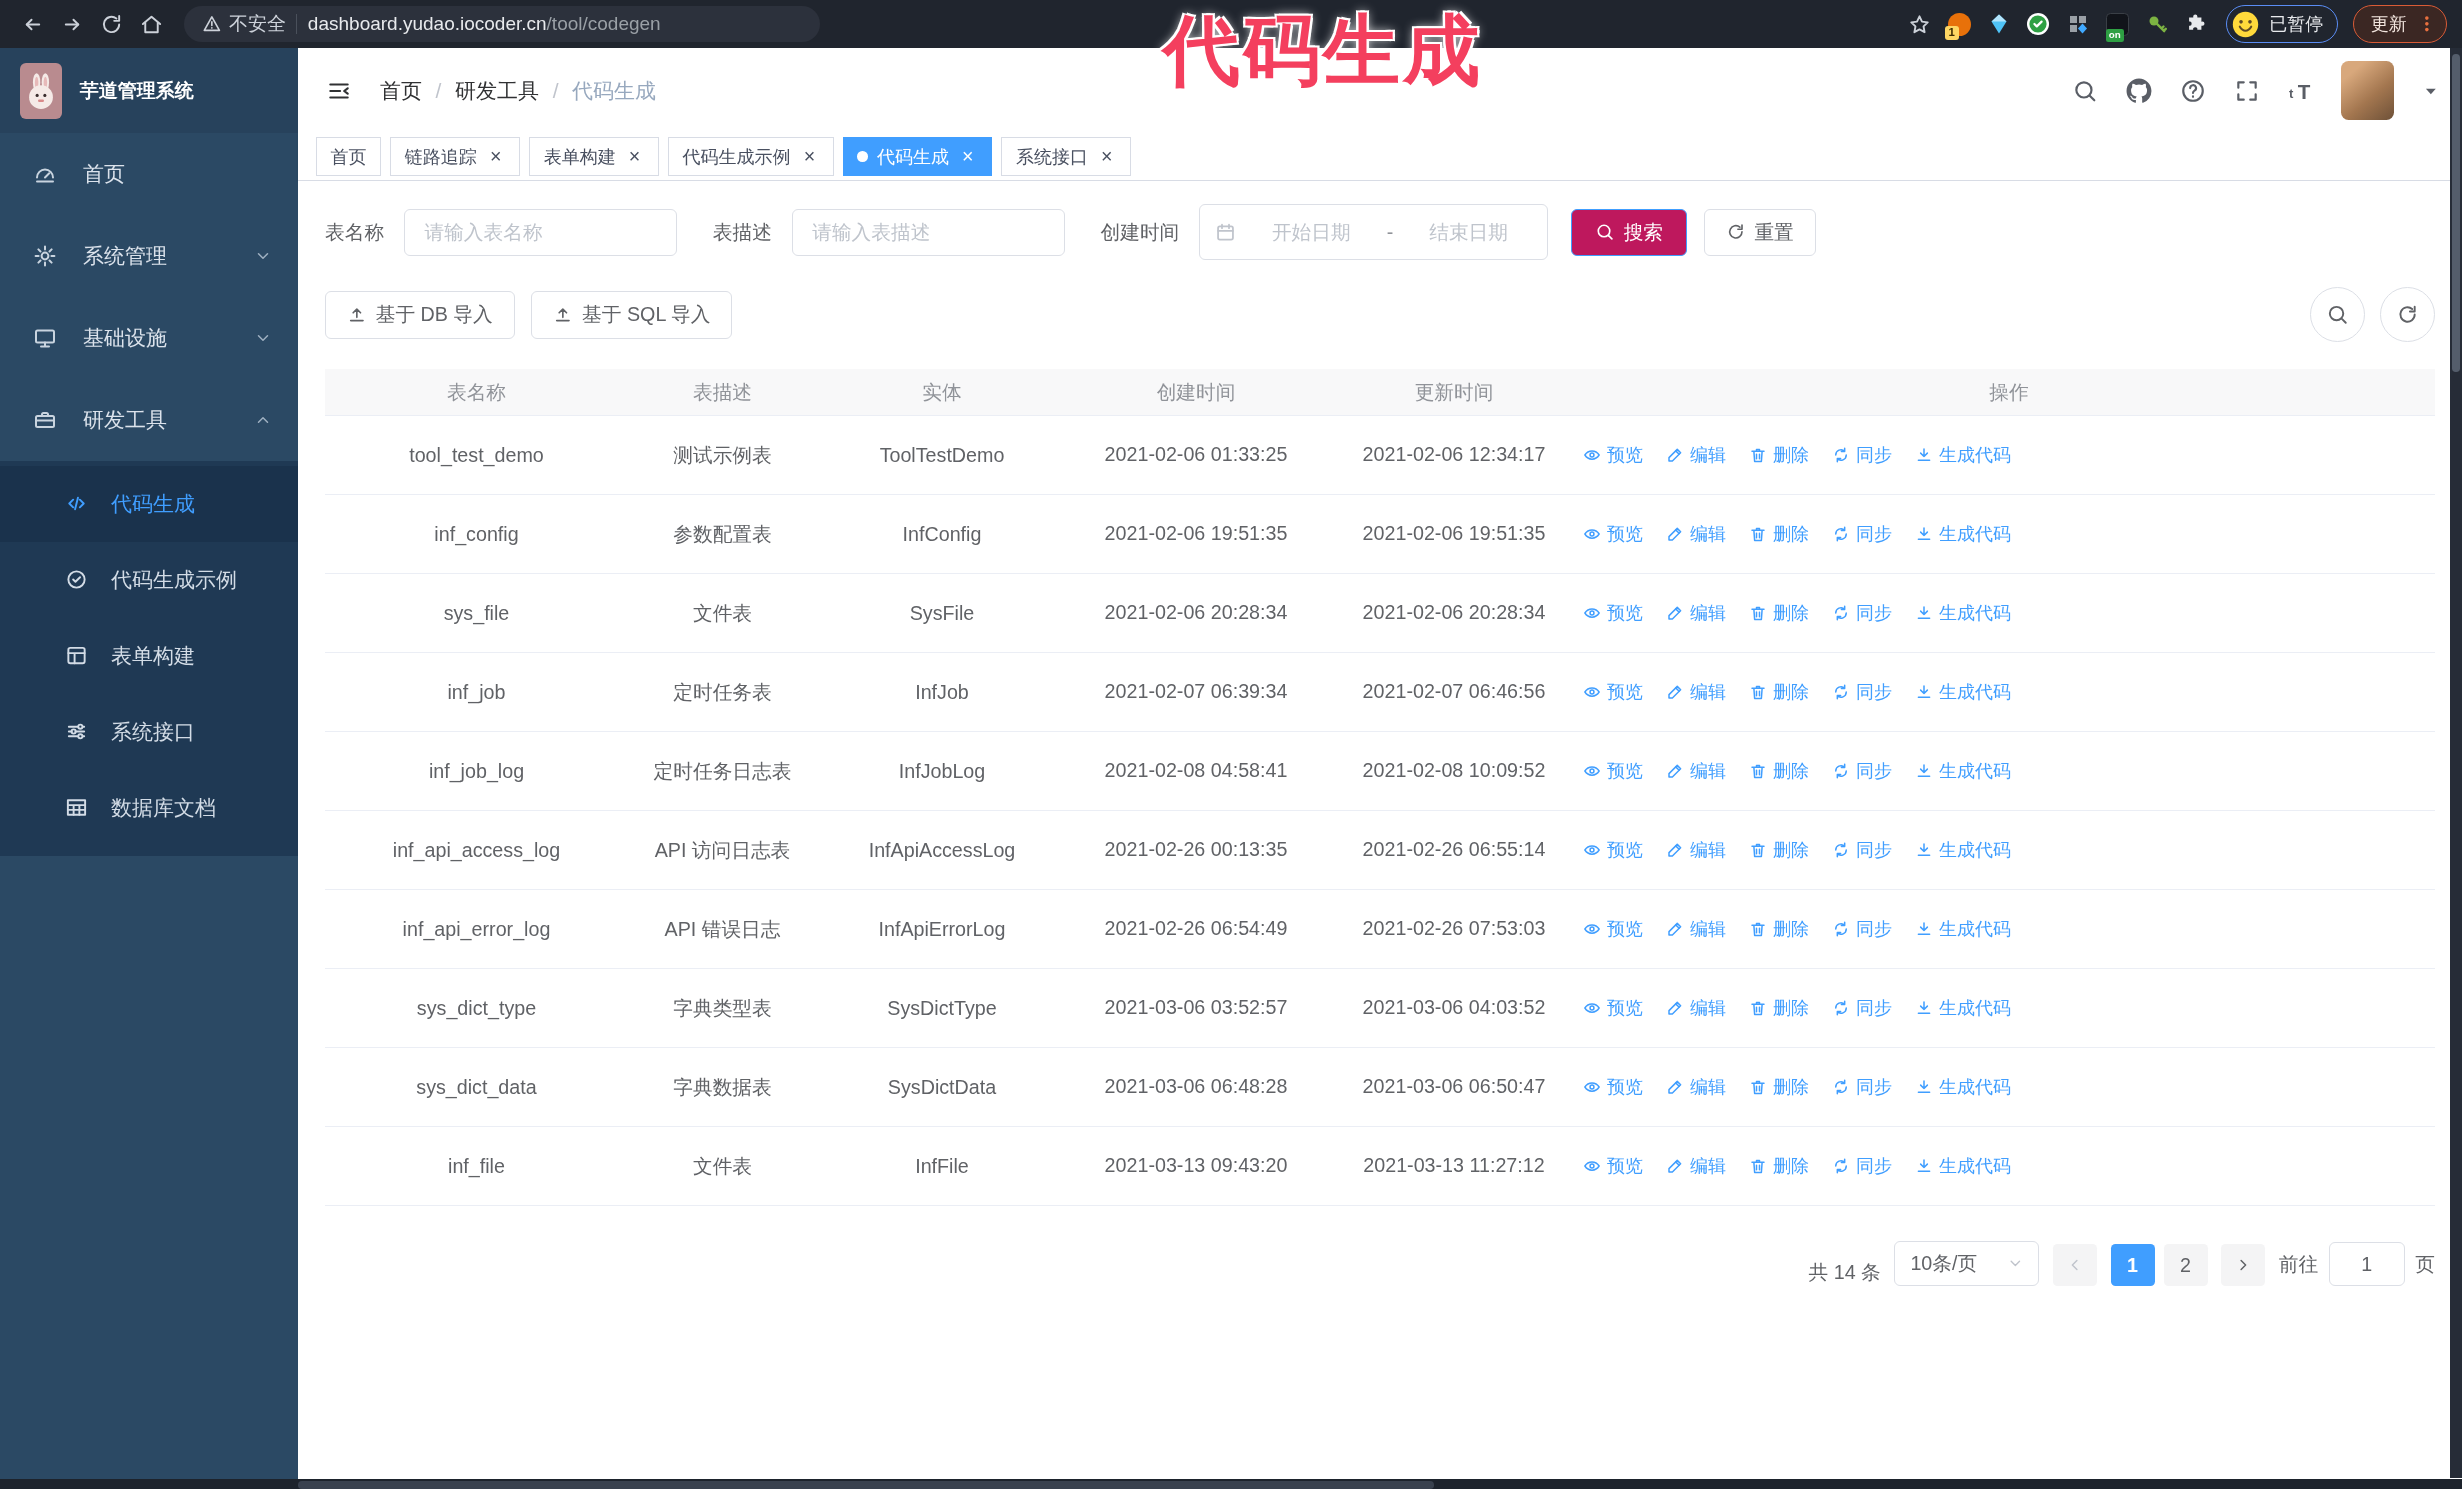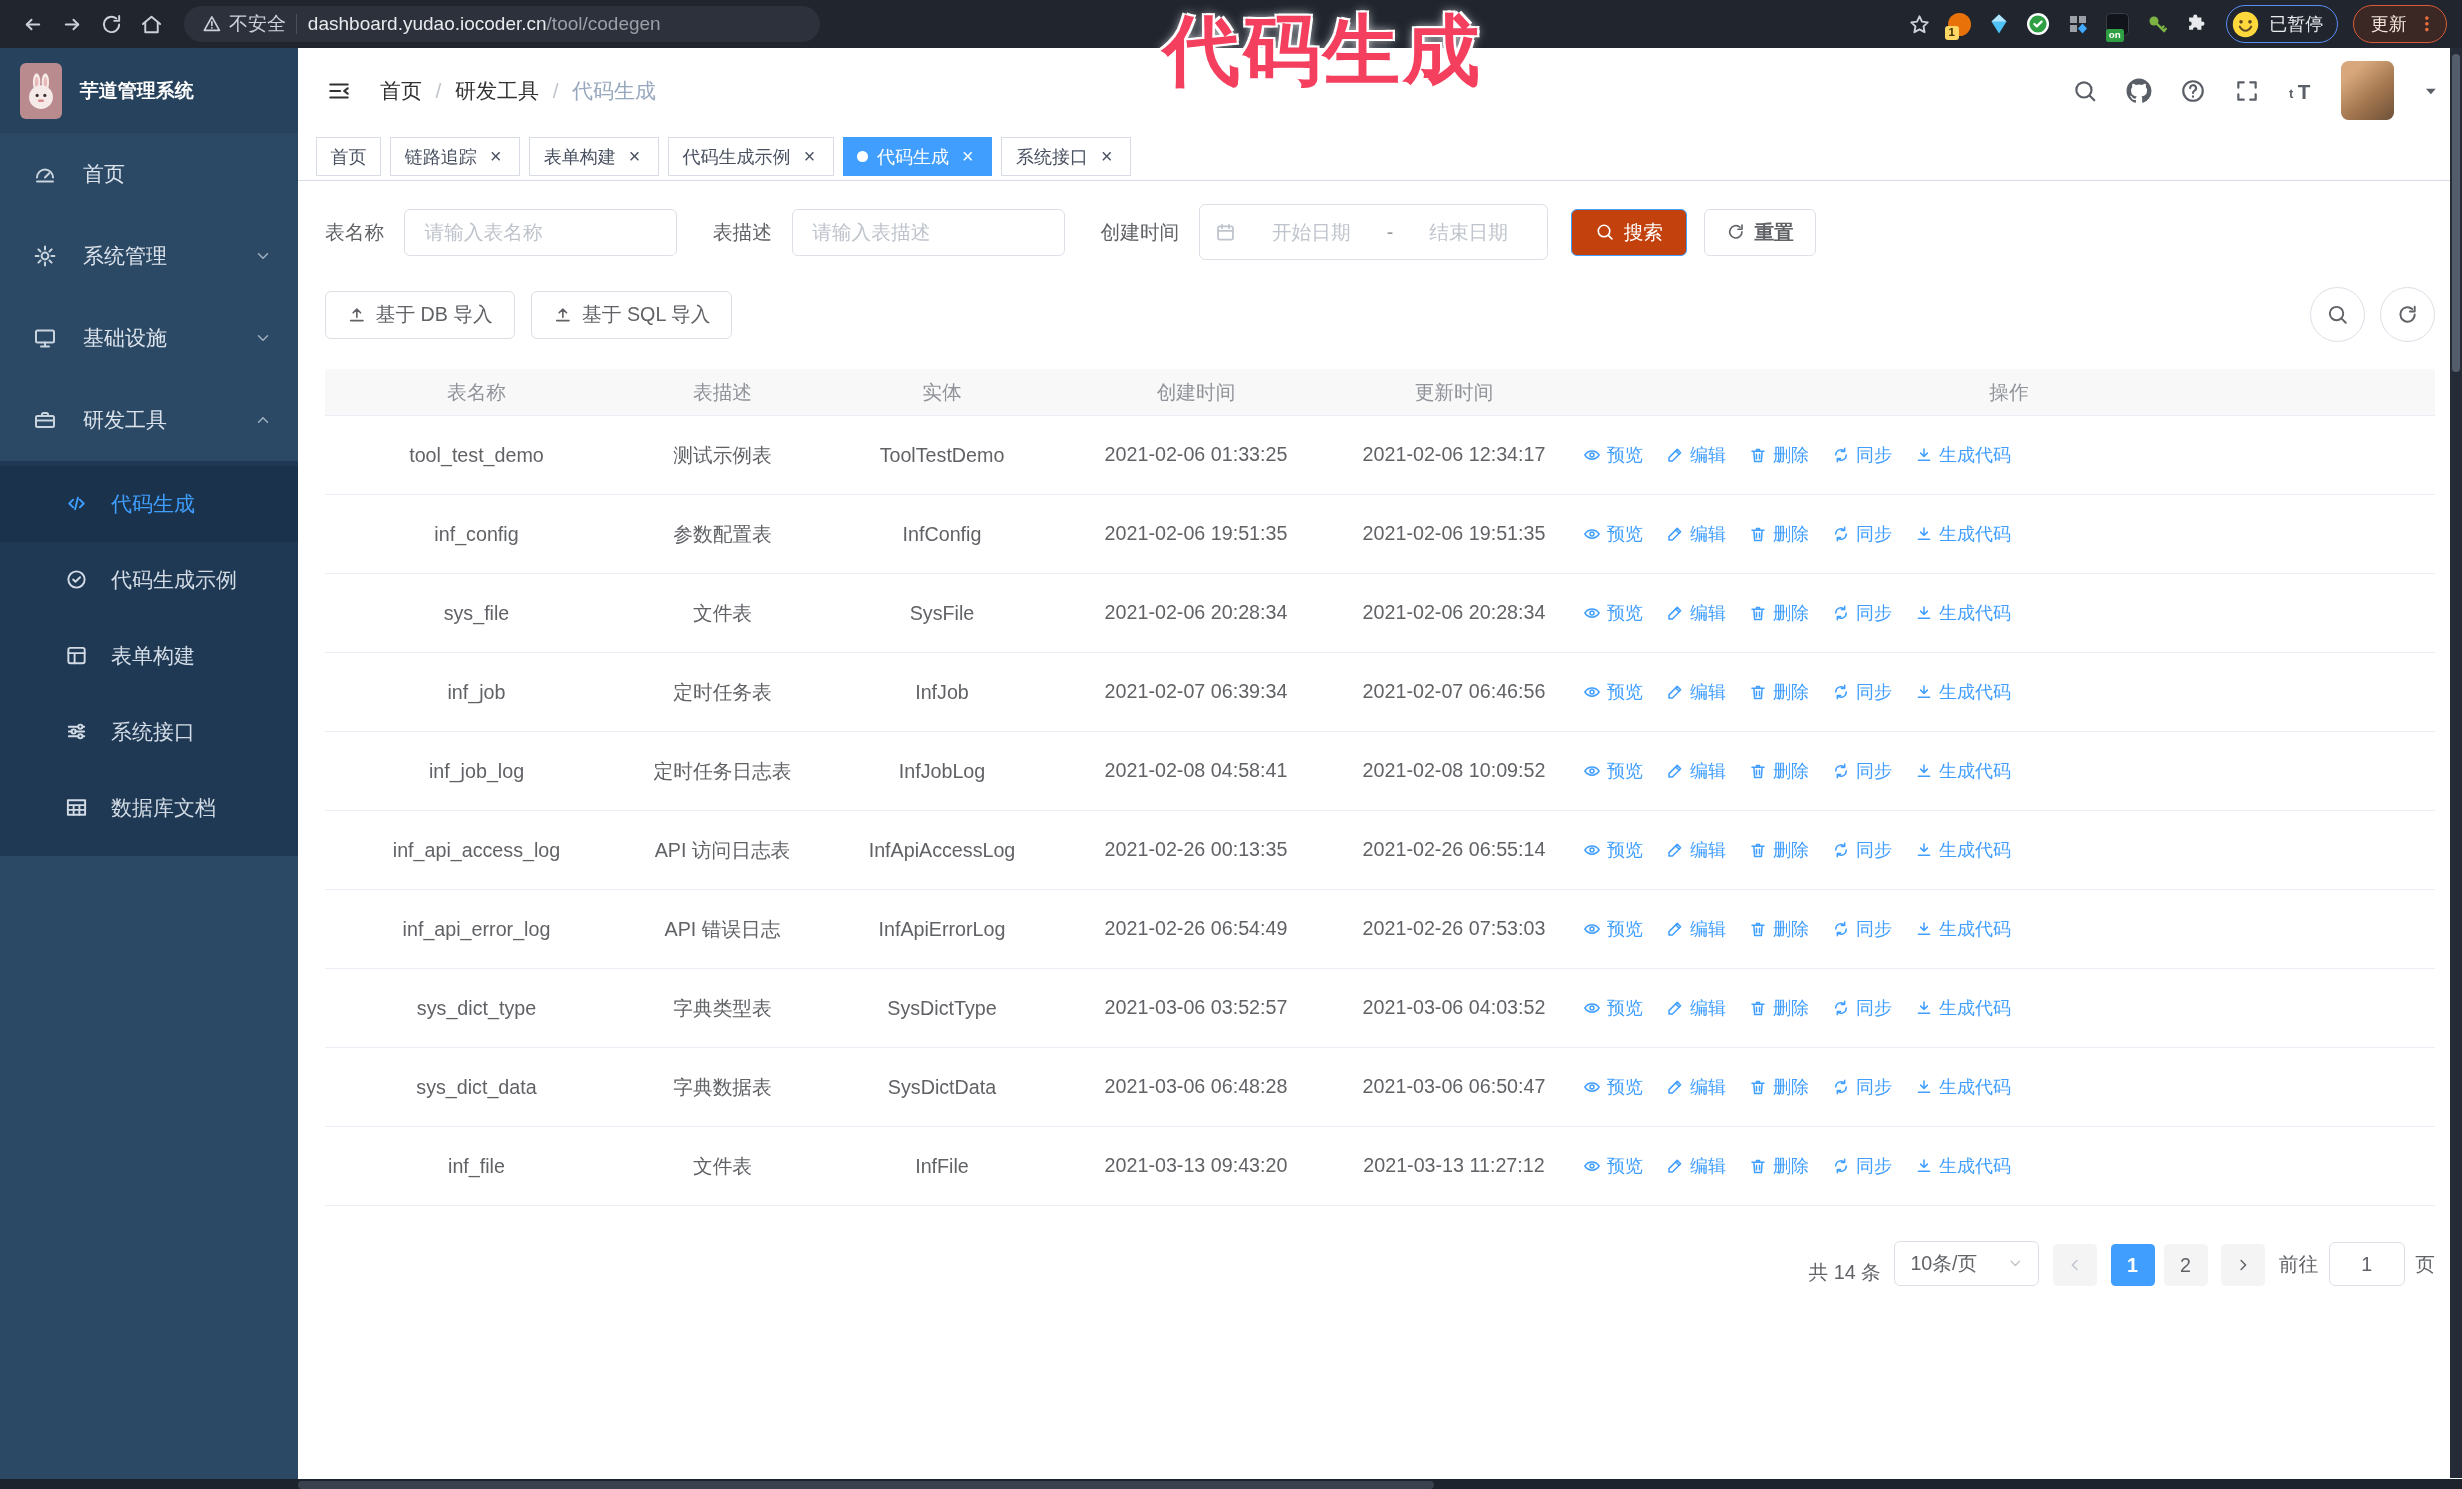--- a/index.html
+++ b/index.html
@@ -82,23 +82,23 @@
   .flabel{ font-size:19.7px; color:#606266; font-weight:500; margin-right:19.7px; white-space:nowrap;}
   .flabel.gap{ margin-left:36px;}
   .finput{ width:273px; height:47px; border:0.8px solid #dcdfe6; border-radius:6px; padding:0 19.7px; font-size:19.7px; color:#606266; outline:none; font-family:inherit;}
   .finput::placeholder{ color:#bfc4cc;}
   .daterange{ width:349px; height:56px; border:0.8px solid #dcdfe6; border-radius:6px; display:flex; align-items:center; gap:12px; padding:0 15px; font-size:19.7px; color:#bfc4cc;}
   .daterange svg{ width:21px; height:21px; color:#c0c4cc;}
   .dr-ph{ flex:1; text-align:center;}
   .dr-sep{ color:#909399;}
   .btn{ display:flex; align-items:center; gap:9px; font-size:19.7px; border-radius:6px; height:47px; cursor:pointer; white-space:nowrap;}
   .btn svg{ width:19.7px; height:19.7px;}
-  .btn-primary{ margin-left:23px; background:#c2410c; border:0.8px solid #409eff; color:#fff; padding:0 23px;}
+  .btn-primary{ margin-left:23px; background:#be185d; border:0.8px solid #409eff; color:#fff; padding:0 23px;}
   .btn-plain{ background:#fff; border:0.8px solid #dcdfe6; color:#606266; padding:0 21px;}
-  .btn-reset{ margin-left:16.7px;font-weight:bold;}
+  .btn-reset{ margin-left:16.7px;}
 
   
   .import-row{ display:flex; align-items:center; margin-top:27px;}
   .import-row .btn-plain{ margin-right:16.7px; height:48px;}
   .right-tools{ margin-left:auto; display:flex; gap:15px;}
   .circle-btn{ width:55px; height:55px; border-radius:50%; border:0.8px solid #dcdfe6; background:#fff; color:#606266; display:flex; align-items:center; justify-content:center; cursor:pointer;}
   .circle-btn svg{ width:23px; height:23px;}
 
   
   .table{ margin-top:27px; width:100%;}

